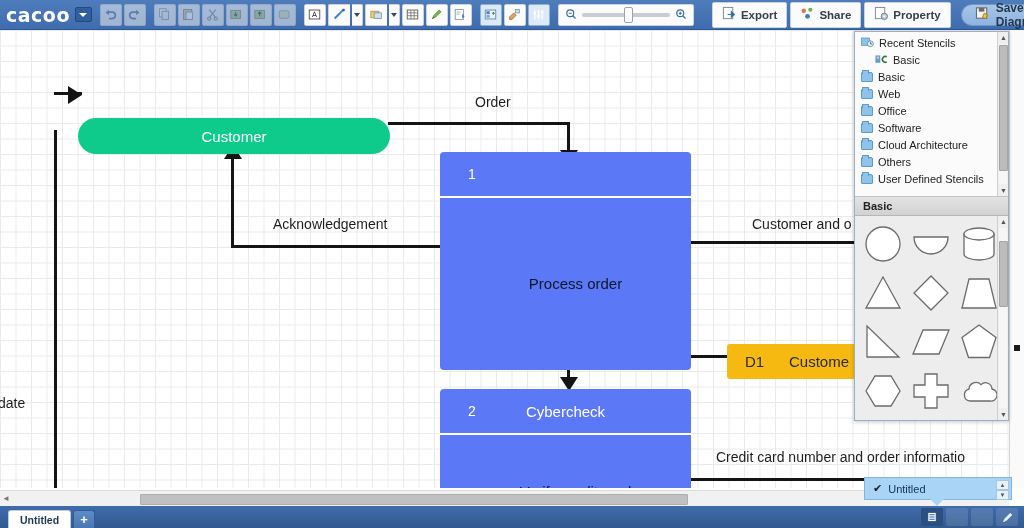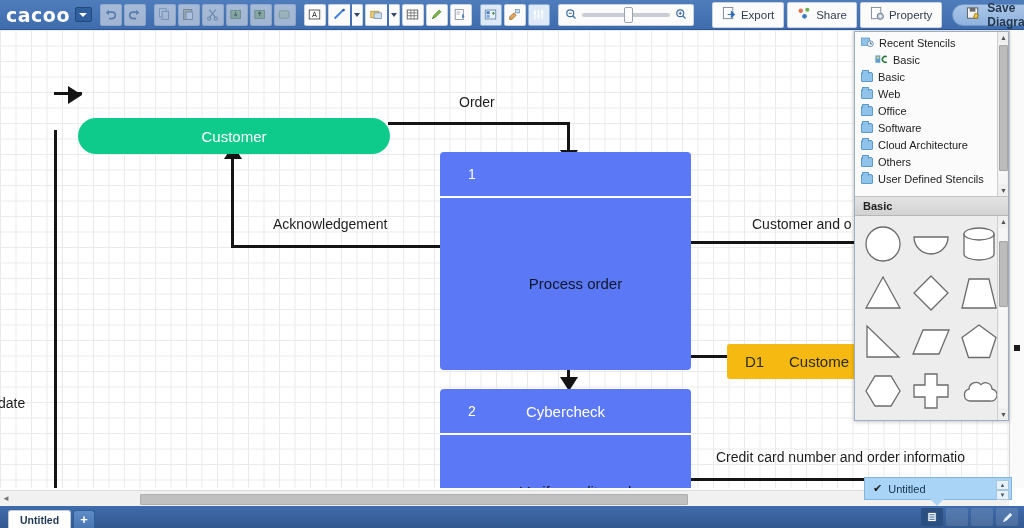--- a/index.html
+++ b/index.html
@@ -377,21 +377,21 @@
       </div>
       <span>
         <svg width="12" height="12" viewBox="0 0 16 16">
             <circle cx="7" cy="7" r="4.6" fill="none" stroke="#3b6ea8" stroke-width="1.6"></circle>
             <path d="M5 7h4M7 5v4M10.3 10.3L14 14" stroke="#3b6ea8" stroke-width="1.6"></path>
           </svg>
       </span>
     </div>
     <div class="tsep" style="margin-left:8px;"></div>
 
-    <div style="display:flex;align-items:center;gap:3px;margin-left:6px;">
+    <div style="display:flex;align-items:center;gap:3px;margin-left:6px;font-weight:bold;">
       <div class="act-btn">
         <span>
           <svg width="15" height="15" viewBox="0 0 16 16">
               <rect x="1.5" y="1.5" width="10" height="12" fill="#fff" stroke="#7d8897"></rect>
               <path d="M6 9h7M10 6l3.2 3-3.2 3z" fill="#2f6fb5" stroke="#2f6fb5" stroke-width="1.2"></path>
             </svg>
         </span>
         <span>Export</span>
       </div>
       <div class="act-btn">
@@ -470,21 +470,21 @@
         <span class="p-title">Cybercheck</span>
       </div>
       <div class="p-body" style="height:112px;">Verify credit card</div>
     </div>
 
     <div class="node datastore" style="left:727px; top:314px; width:282px; height:35px;">
       <span class="d-id">D1</span>
       <span>Custome</span>
     </div>
 
-    <div class="edge-label" style="left:459px; top:64px;">Order</div>
+    <div class="edge-label" style="left:475px; top:64px;">Order</div>
     <div class="edge-label" style="left:273px; top:186px;">Acknowledgement</div>
     <div class="edge-label" style="left:752px; top:186px;">Customer and o</div>
     <div class="edge-label" style="left:716px; top:419px;">Credit card number and order informatio</div>
     <div class="edge-label" style="left:-2px; top:365px;">date</div>
   </div>
 
   <div id="canvas-vscroll">
     <div class="mark"></div>
   </div>
   <div id="canvas-hscroll">

